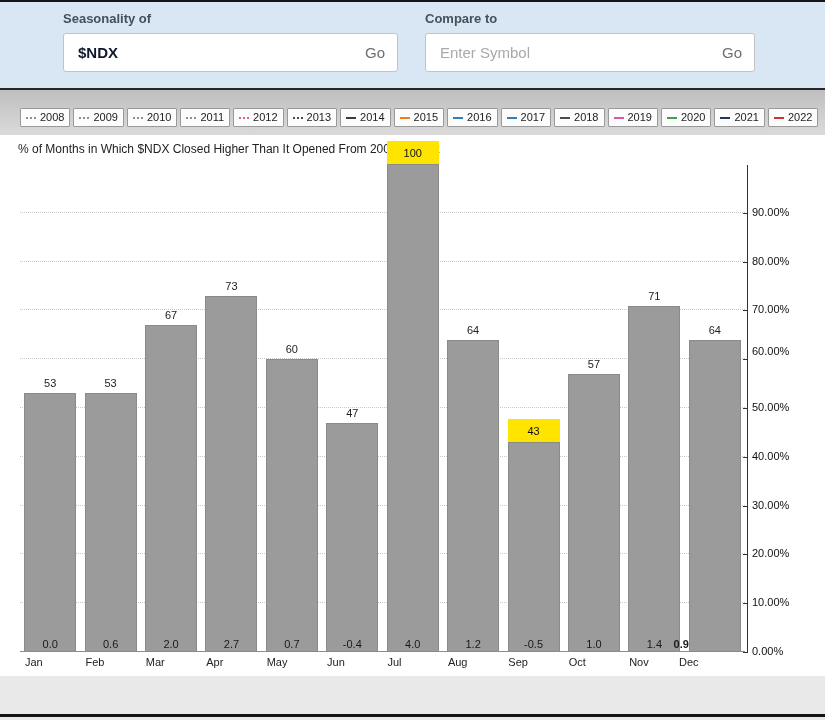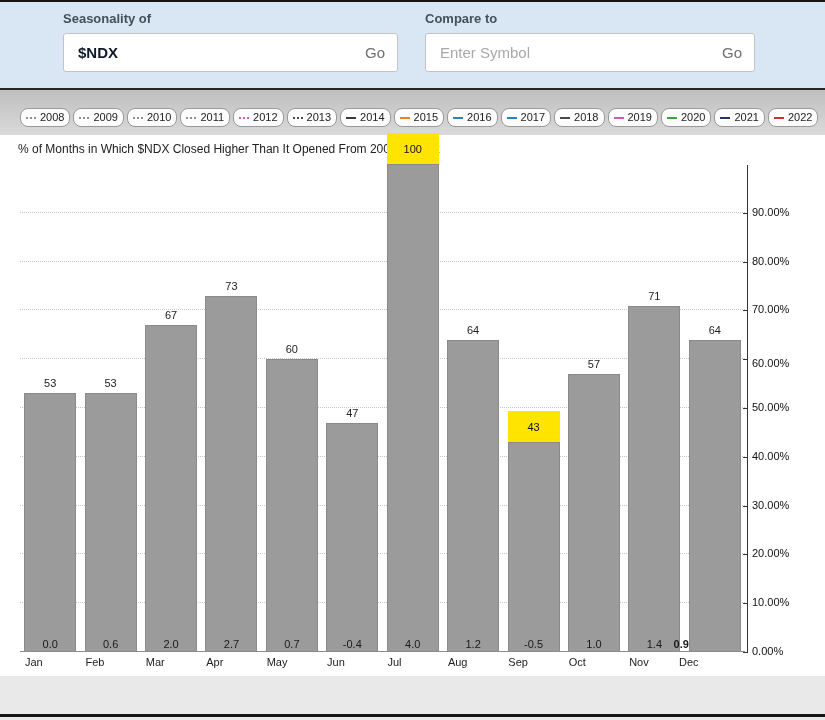--- a/index.html
+++ b/index.html
@@ -10,30 +10,30 @@
   .fg-symbol{left:63px;width:335px;}
   .fg-compare{left:425px;width:330px;}
   .field-label{font-size:13px;font-weight:bold;color:#44505a;display:block;margin-bottom:7px;}
   .input-box{display:flex;align-items:center;background:#fff;border:1px solid #c3c3c3;border-radius:3px;height:39px;padding:0 12px;box-sizing:border-box;}
   .input-box input{flex:1;border:none;outline:none;font-family:inherit;font-size:15px;color:#0f172a;background:transparent;min-width:0;}
   .input-box input.symbol{font-weight:bold;}
   .input-box input::placeholder{color:#a9a9a9;font-weight:normal;}
   .go-btn{border:none;background:none;font-family:inherit;font-size:15px;color:#6e6e6e;cursor:pointer;padding:0 0 0 8px;}
   .divider{position:absolute;top:86px;left:0;width:100%;height:2px;background:#262626;}
   .legend-strip{position:absolute;top:88px;left:0;width:100%;height:45px;background:linear-gradient(#bfbfbf,#dadada);padding:18px 0 0 20px;box-sizing:border-box;white-space:nowrap;}
-  .year-btn{display:inline-flex;align-items:center;gap:4px;background:#fcfcfc;border:1px solid #9a9a9a;border-radius:8px;font-family:inherit;font-size:11px;color:#222;padding:2px 5px;margin-right:3px;cursor:pointer;line-height:1.2;vertical-align:top;}
+  .year-btn{display:inline-flex;align-items:center;gap:4px;background:#fcfcfc;border:1px solid #9a9a9a;border-radius:1px;font-family:inherit;font-size:11px;color:#222;padding:2px 5px;margin-right:3px;cursor:pointer;line-height:1.2;vertical-align:top;}
   .marker{display:inline-block;width:10px;height:2px;}
   .chart-panel{position:absolute;top:133px;left:0;width:825px;height:541px;background:#fff;}
   .chart-title{position:absolute;top:7px;left:18px;font-size:12px;color:#222;}
   .plot{position:absolute;left:20px;top:27px;width:725px;height:490px;}
   .gridline{position:absolute;left:0;width:100%;height:0;border-top:1px dotted #c8c8c8;}
   .baseline{position:absolute;left:0;bottom:0;width:100%;height:1px;background:#8d8d8d;}
   .bar{position:absolute;bottom:0;background:#9b9b9b;border:1px solid #8a8a8a;box-sizing:border-box;}
   .bar-label{position:absolute;font-size:11px;color:#222;text-align:center;}
-  .hl-band{position:absolute;font-size:11px;color:#111;display:flex;align-items:center;justify-content:center;height:31px;}
+  .hl-band{position:absolute;font-size:11px;color:#111;display:flex;align-items:center;justify-content:center;height:23px;}
   .avg-label{position:absolute;bottom:2px;font-size:11px;color:#1a1a1a;text-align:center;z-index:3;}
   .month-row{position:absolute;top:521px;left:20px;width:725px;height:15px;}
   .month-label{position:absolute;top:0;font-size:11px;color:#222;}
   .y-line{position:absolute;left:747px;top:30px;width:1px;height:488px;background:#333;}
   .y-tick-label{position:absolute;left:752px;font-size:11px;color:#111;}
   .y-tick-mark{position:absolute;left:743px;width:4px;height:1px;background:#333;}
   .bottom-toolbar{position:absolute;top:674px;left:0;width:825px;height:38px;background:#ededed;}
   .tool-btn{position:absolute;top:8px;width:23px;height:20px;background:#f8f8f8;border:1px solid #a8a8a8;border-radius:2px;display:flex;align-items:center;justify-content:center;cursor:pointer;box-sizing:border-box;}
   .scroll-btn{position:absolute;top:9px;width:17px;height:18px;background:#f2f2f2;border:1px solid #a8a8a8;display:flex;align-items:center;justify-content:center;cursor:pointer;box-sizing:border-box;}
   .tri-left{width:0;height:0;border-top:4px solid transparent;border-bottom:4px solid transparent;border-right:6px solid #444;}
@@ -177,21 +177,21 @@
         <div class="month-label" style="left: 609.167px;">Nov</div>
         <div class="month-label" style="left: 659px;">Dec</div>
       </div>
     <div class="y-line"></div>
   <div class="y-tick-label" style="top: 70.8px;">90.00%</div>
       <div class="y-tick-mark" style="top: 77.8px;"></div>
       <div class="y-tick-label" style="top: 119.6px;">80.00%</div>
       <div class="y-tick-mark" style="top: 126.6px;"></div>
       <div class="y-tick-label" style="top: 168.4px;">70.00%</div>
       <div class="y-tick-mark" style="top: 175.4px;"></div>
-      <div class="y-tick-label" style="top: 222px;">60.00%</div>
+      <div class="y-tick-label" style="top: 210px;">60.00%</div>
       <div class="y-tick-mark" style="top: 224.2px;"></div>
       <div class="y-tick-label" style="top: 266px;">50.00%</div>
       <div class="y-tick-mark" style="top: 273px;"></div>
       <div class="y-tick-label" style="top: 314.8px;">40.00%</div>
       <div class="y-tick-mark" style="top: 321.8px;"></div>
       <div class="y-tick-label" style="top: 363.6px;">30.00%</div>
       <div class="y-tick-mark" style="top: 370.6px;"></div>
       <div class="y-tick-label" style="top: 412.4px;">20.00%</div>
       <div class="y-tick-mark" style="top: 419.4px;"></div>
       <div class="y-tick-label" style="top: 461.2px;">10.00%</div>

